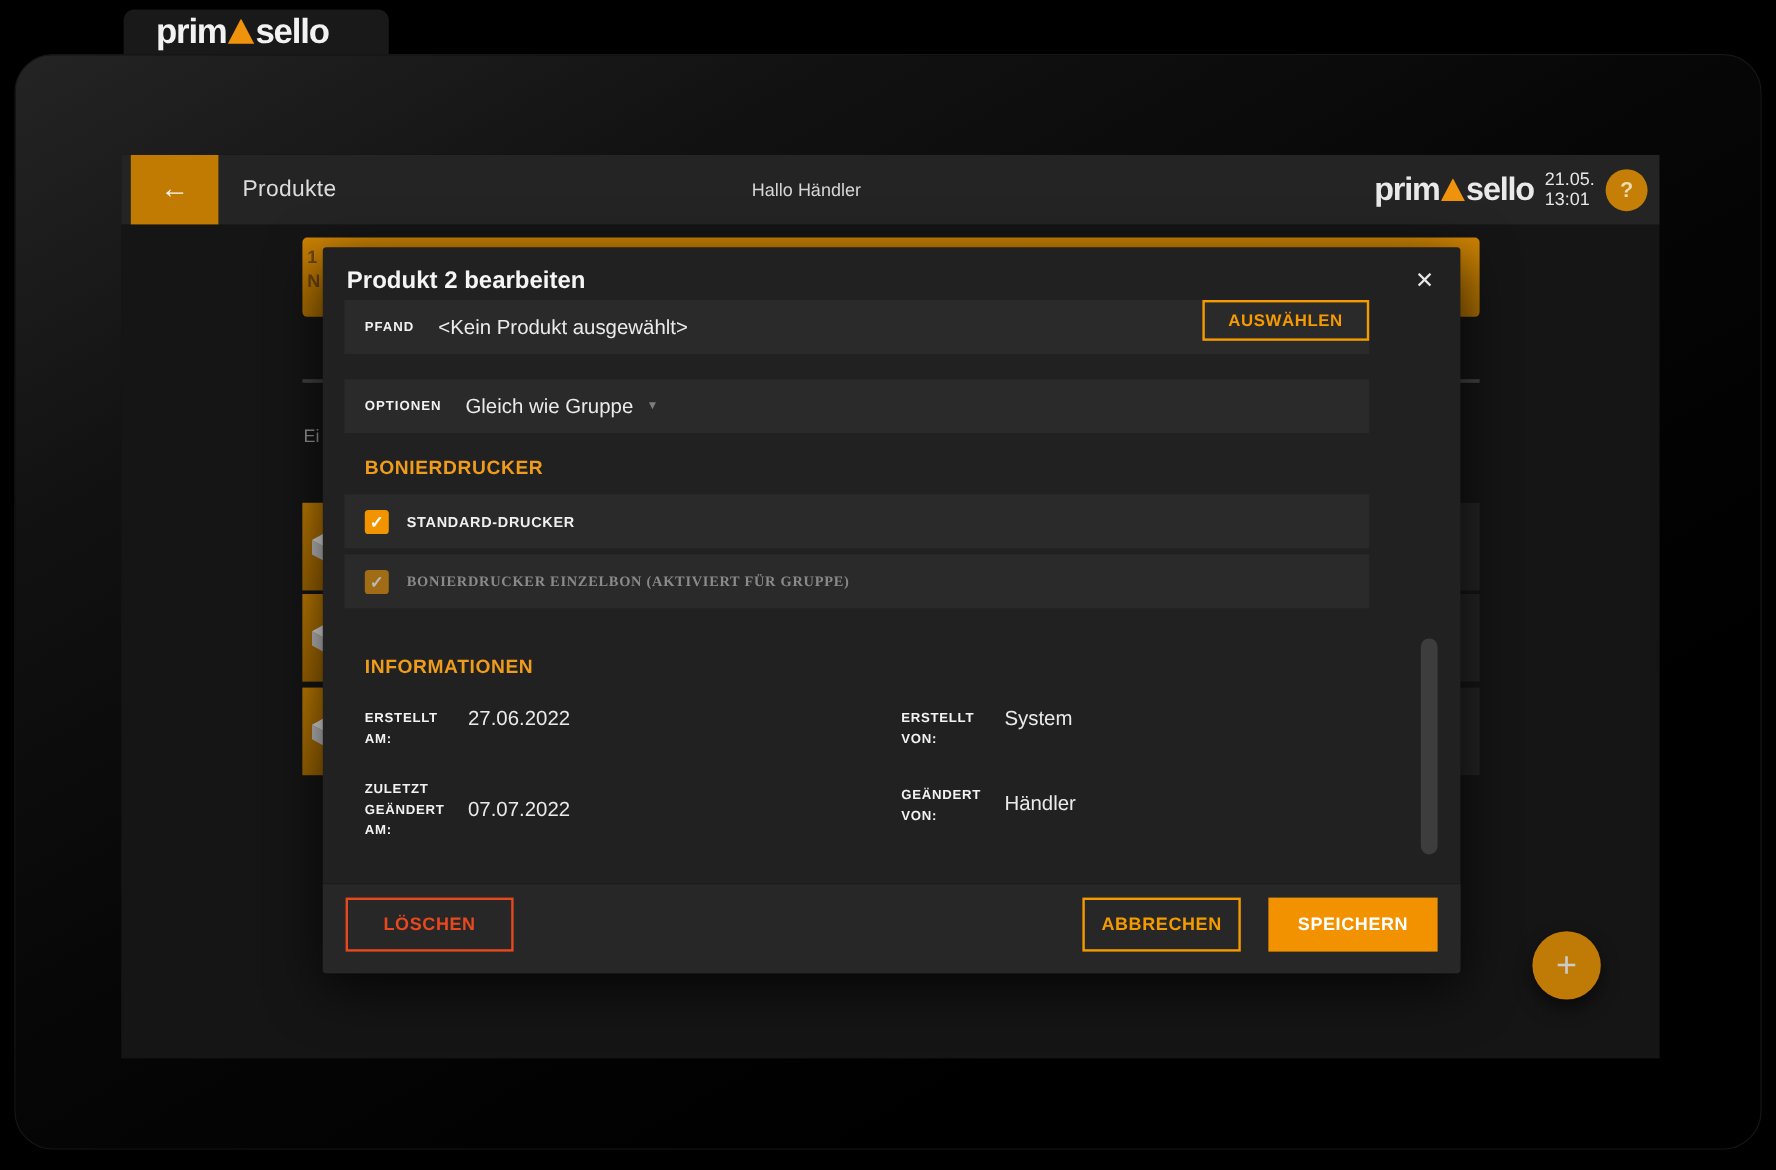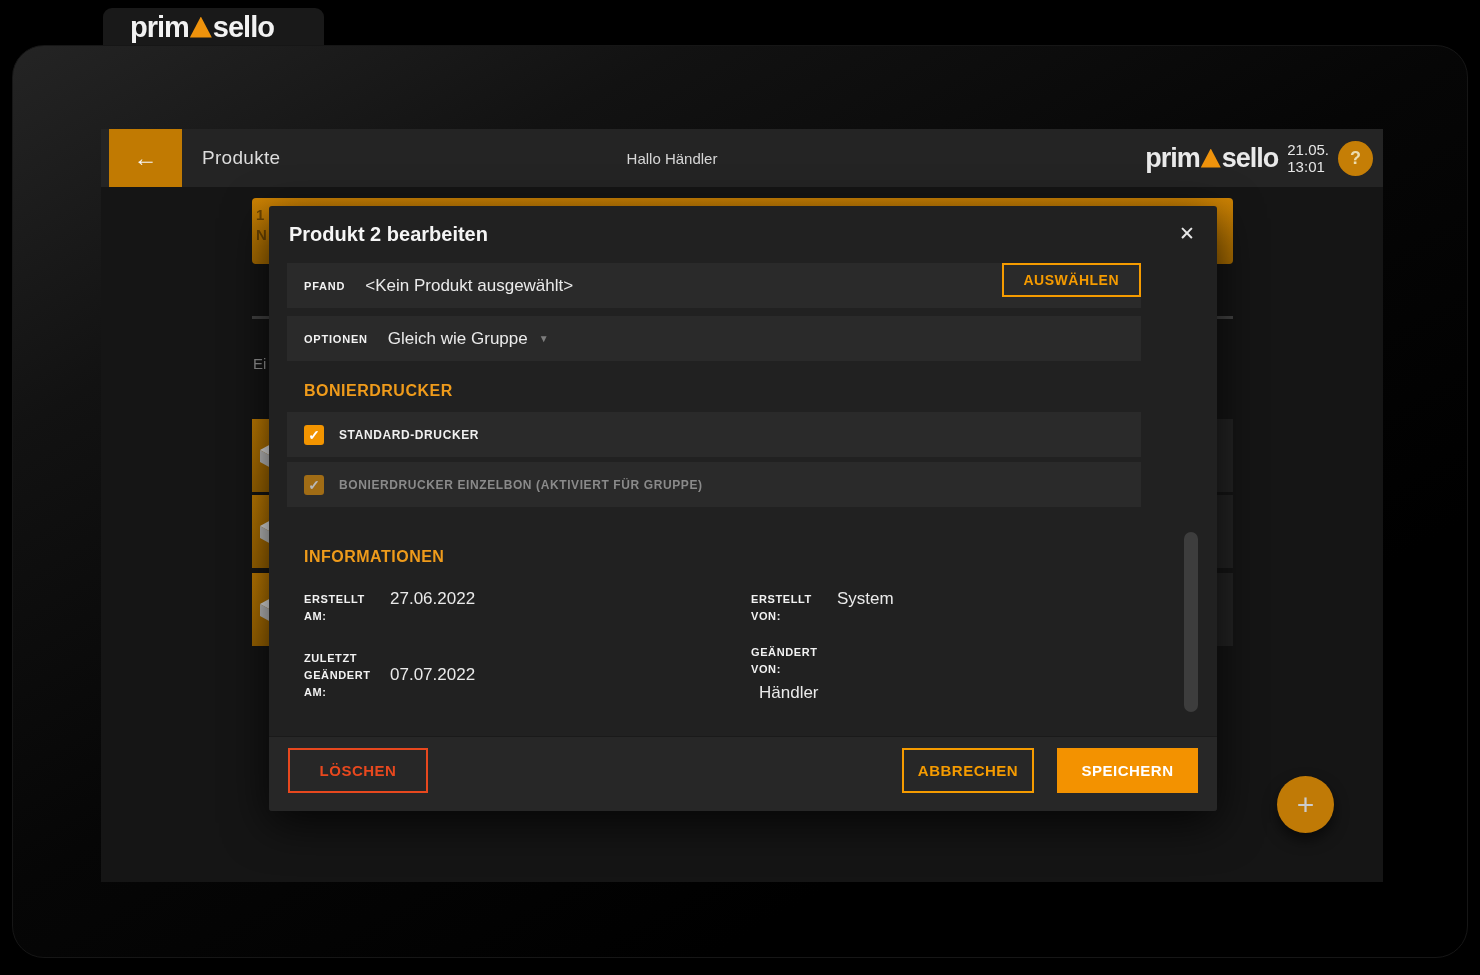--- a/index.html
+++ b/index.html
@@ -86,21 +86,21 @@
 
   .section-title { position:absolute; left:35px; font-size:16px; font-weight:700;
     color:#ef9b1b; letter-spacing:.5px;text-align:right; }
 
   .checkbox { width:20px; height:20px; border-radius:3px; background:#f29400;
     margin-left:17px; display:flex; align-items:center; justify-content:center;
     color:#fff; font-size:14px; font-weight:700; cursor:pointer; flex:none; }
   .check-label { font-size:12px; font-weight:700; color:#f0f0f0; letter-spacing:.6px;
     margin-left:15px;text-align:center; }
   .row.disabled .checkbox { background:#a06c15; color:#b9b9b9; cursor:default; }
-  .row.disabled .check-label { color:#8a8a8a; }
+  .row.disabled .check-label { color:#8a8a8a;font-family:Liberation Serif, serif; }
 
   .info-item { position:absolute; display:flex; }
   .info-label { width:78px; font-size:11px; font-weight:700; color:#f2f2f2;
     letter-spacing:.6px; line-height:17px; flex:none; }
   .info-value { font-size:17px; color:#eaeaea; margin-left:8px; margin-top:-2px; }
 
   .scroll-thumb { position:absolute; left:915px; top:326px; width:14px; height:180px;
     border-radius:7px; background:#3d3d3d; cursor:grab; }
 
   .modal-footer { position:absolute; left:0; bottom:0; width:100%; height:75px;
@@ -187,21 +187,21 @@
     <button class="fab">
       <span>+</span>
     </button>
 
     <div class="modal">
       <div class="modal-title">Produkt 2 bearbeiten</div>
       <button class="modal-close">
         <span>✕</span>
       </button>
 
-      <div class="row" style="top:57px">
+      <div class="row" style="top:44px">
         <span class="row-label">PFAND</span>
         <span class="row-value">&lt;Kein Produkt ausgewählt&gt;</span>
         <button class="select-btn">AUSWÄHLEN</button>
       </div>
 
       <div class="row" style="top:110px">
         <span class="row-label">OPTIONEN</span>
         <span class="row-value">Gleich wie Gruppe</span>
         <span class="caret">▼</span>
       </div>
@@ -225,21 +225,21 @@
         <span class="info-value">27.06.2022</span>
       </div>
       <div class="info-item" style="left:482px; top:385px;">
         <span class="info-label">ERSTELLT VON:</span>
         <span class="info-value">System</span>
       </div>
       <div class="info-item" style="left:35px; top:444px;">
         <span class="info-label">ZULETZT GEÄNDERT AM:</span>
         <span class="info-value" style="margin-top:15px">07.07.2022</span>
       </div>
-      <div class="info-item" style="left:482px; top:438px;flex-direction:column;">
+      <div class="info-item" style="left:482px; top:449px;">
         <span class="info-label">GEÄNDERT VON:</span>
         <span class="info-value" style="margin-top:5px">Händler</span>
       </div>
 
       <div class="scroll-thumb"></div>
 
       <div class="modal-footer">
         <button class="btn btn-delete">LÖSCHEN</button>
         <button class="btn btn-cancel">ABBRECHEN</button>
         <button class="btn btn-save">SPEICHERN</button>

